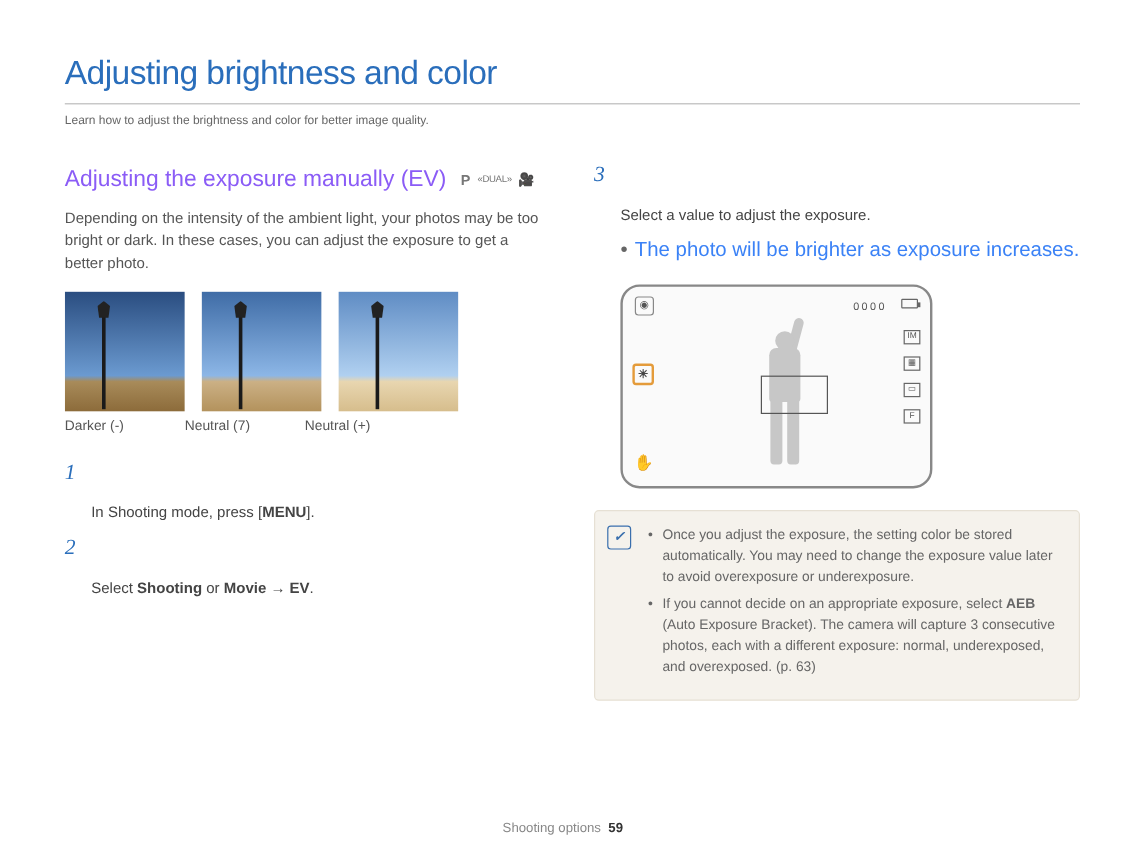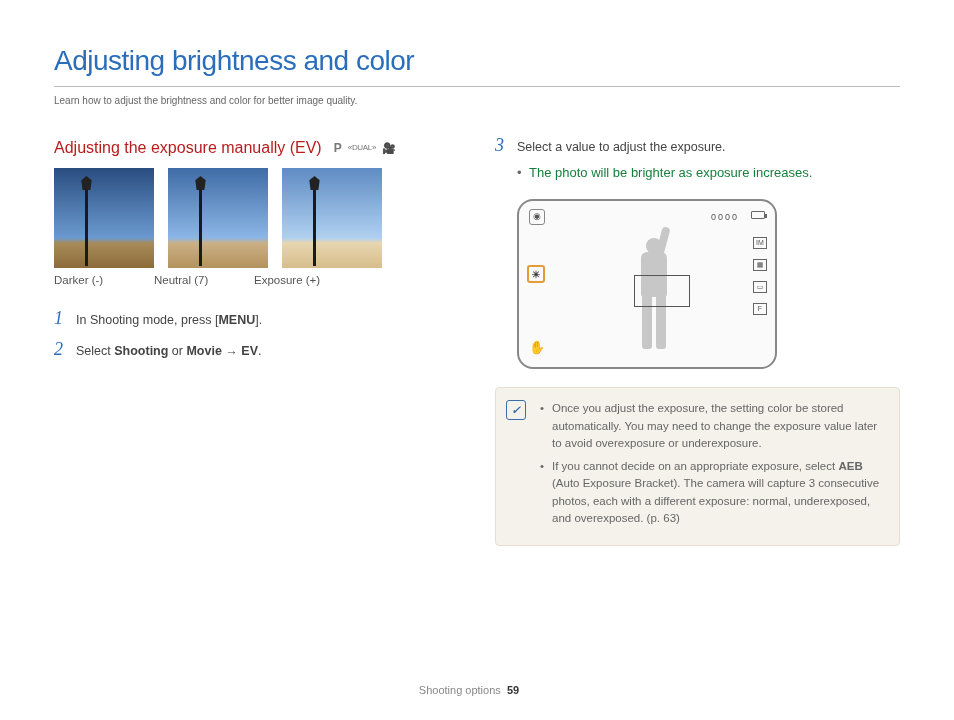--- a/index.html
+++ b/index.html
@@ -33,23 +33,23 @@
     gap: 36px;
   }
   .col { flex: 1; }
   .section-head {
     display: flex;
     align-items: center;
     gap: 12px;
     margin-bottom: 8px;
   }
   .section-title {
-    font-size: 16px;
+    font-size: 19px;
     font-weight: 400;
-    color: #b91c1c;
+    color: #8b5cf6;
   }
   .modes {
     display: flex;
     align-items: center;
     gap: 6px;
     color: #777;
     font-size: 11px;
   }
   .mode {
     font-weight: bold;
@@ -117,29 +117,29 @@
   }
   .step-num {
     font-size:18px;
     font-style: italic;
     font-weight:300;
     color:#2a6ebb;
     font-family: Georgia, serif;
     min-width:14px;
     line-height:1;
   }
-  .step-body { flex:1; padding-top:2px; }
+  .step-body { flex:1; padding-top:2px;margin-top:32px; }
   .step strong { font-weight:bold;text-align:right; }
   .arrow { font-family: Arial; }
   .sub-bullets {
     list-style: none;
     padding-left: 0;
     margin-top:6px;
-    font-size:13px;
-    color:#15803d;
+    font-size:17px;
+    color:#3b82f6;
   }
   .sub-bullets li {
     position:relative;
     padding-left:12px;
     margin-bottom:3px;
   }
   .sub-bullets li::before {
     content:"•";
     position:absolute;
     left:0;
@@ -234,39 +234,40 @@
 
   <div class="col">
     <div class="section-head">
       <span class="section-title">Adjusting the exposure manually (EV)</span>
       <span class="modes">
         <span class="mode">P</span>
         <span class="mode-dual">«<span>DUAL</span>»</span>
         <span>🎥</span>
       </span>
     </div>
+    <p class="body-text">Depending on the intensity of the ambient light, your photos may be too bright or dark. In these cases, you can adjust the exposure to get a better photo.</p>
 
     <div class="thumbs">
       <div class="thumb">
           <div class="sky darker"></div>
           <div class="lamp"></div>
         </div>
       <div class="thumb">
           <div class="sky neutral"></div>
           <div class="lamp"></div>
         </div>
       <div class="thumb">
           <div class="sky brighter"></div>
           <div class="lamp"></div>
         </div>
     </div>
     <div class="thumb-labels">
       <span>Darker (-)</span>
       <span>Neutral (7)</span>
-      <span>Exposure (+)</span>
+      <span>Neutral (+)</span>
     </div>
 
     <div class="step">
       <div class="step-num">1</div>
       <div class="step-body">
         <span>In Shooting mode, press [</span><strong>MENU</strong><span>].</span>
       </div>
     </div>
     <div class="step">
       <div class="step-num">2</div>

